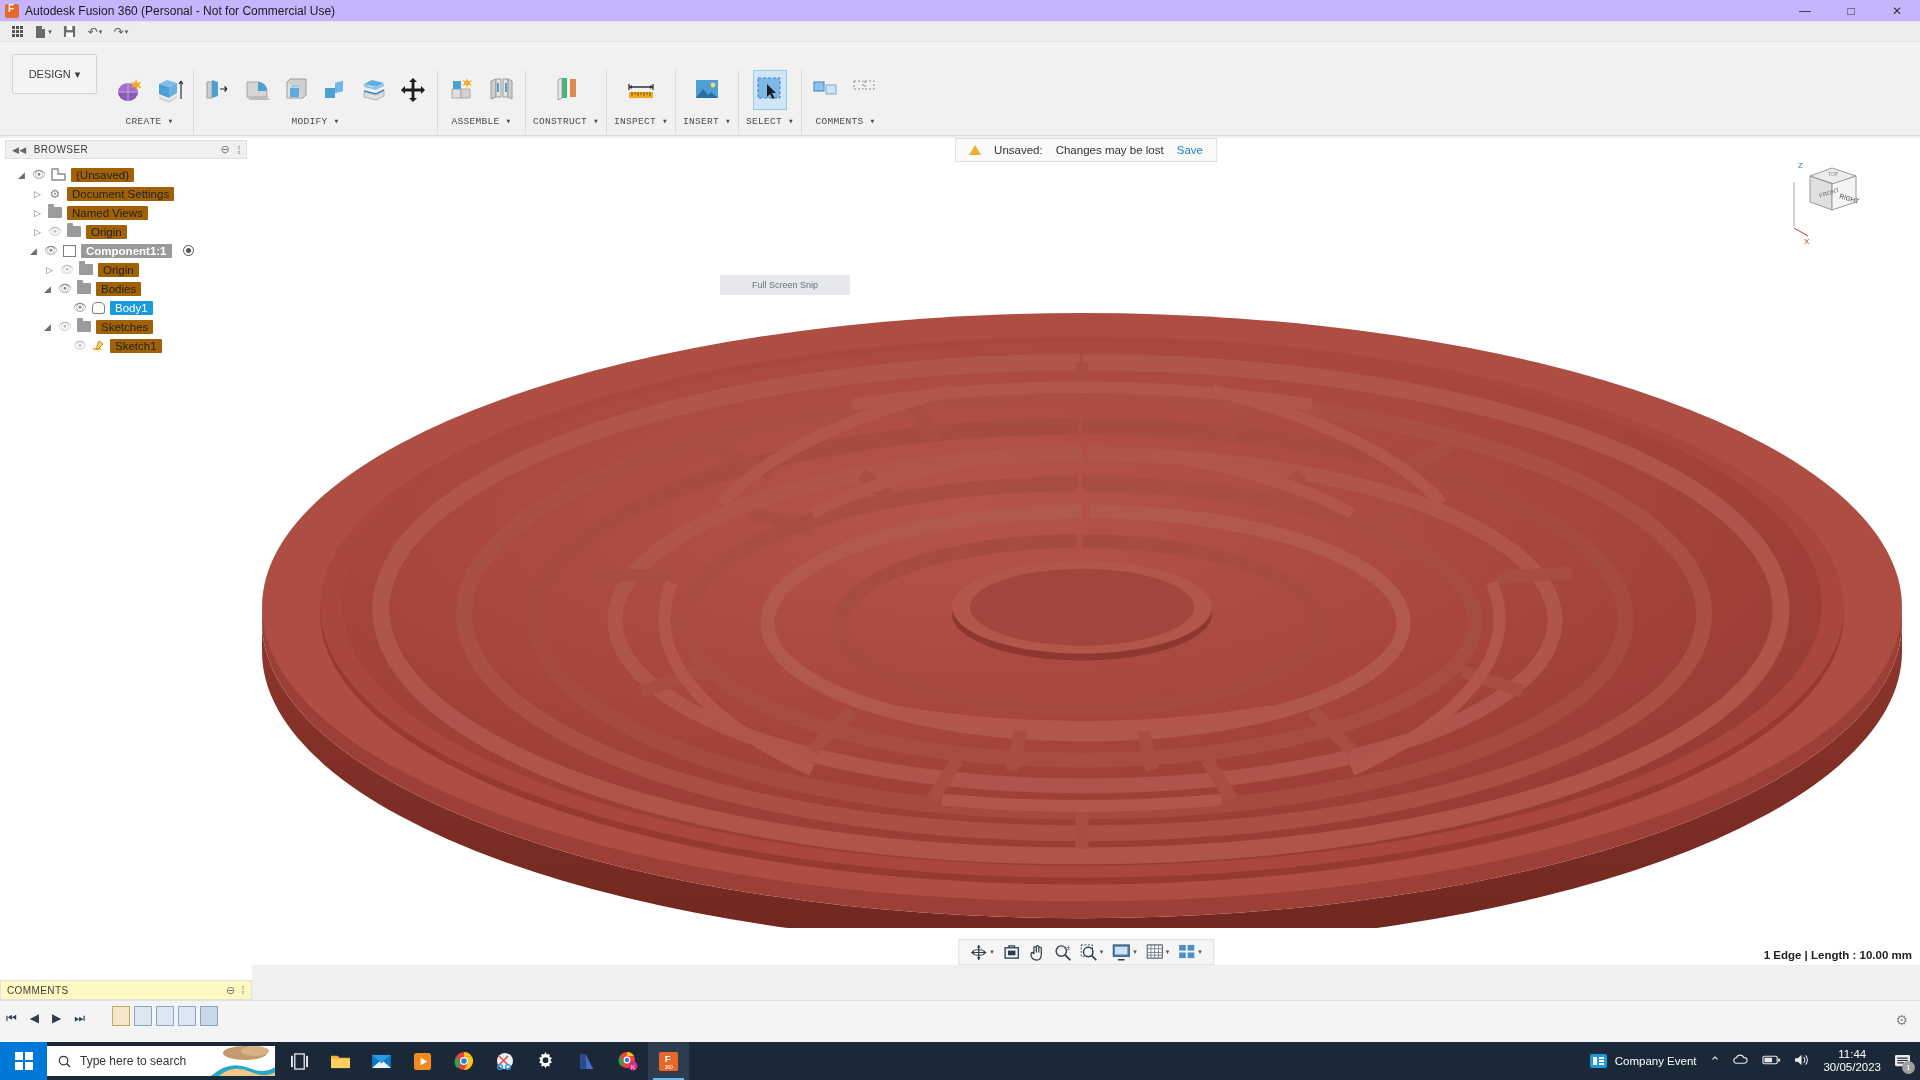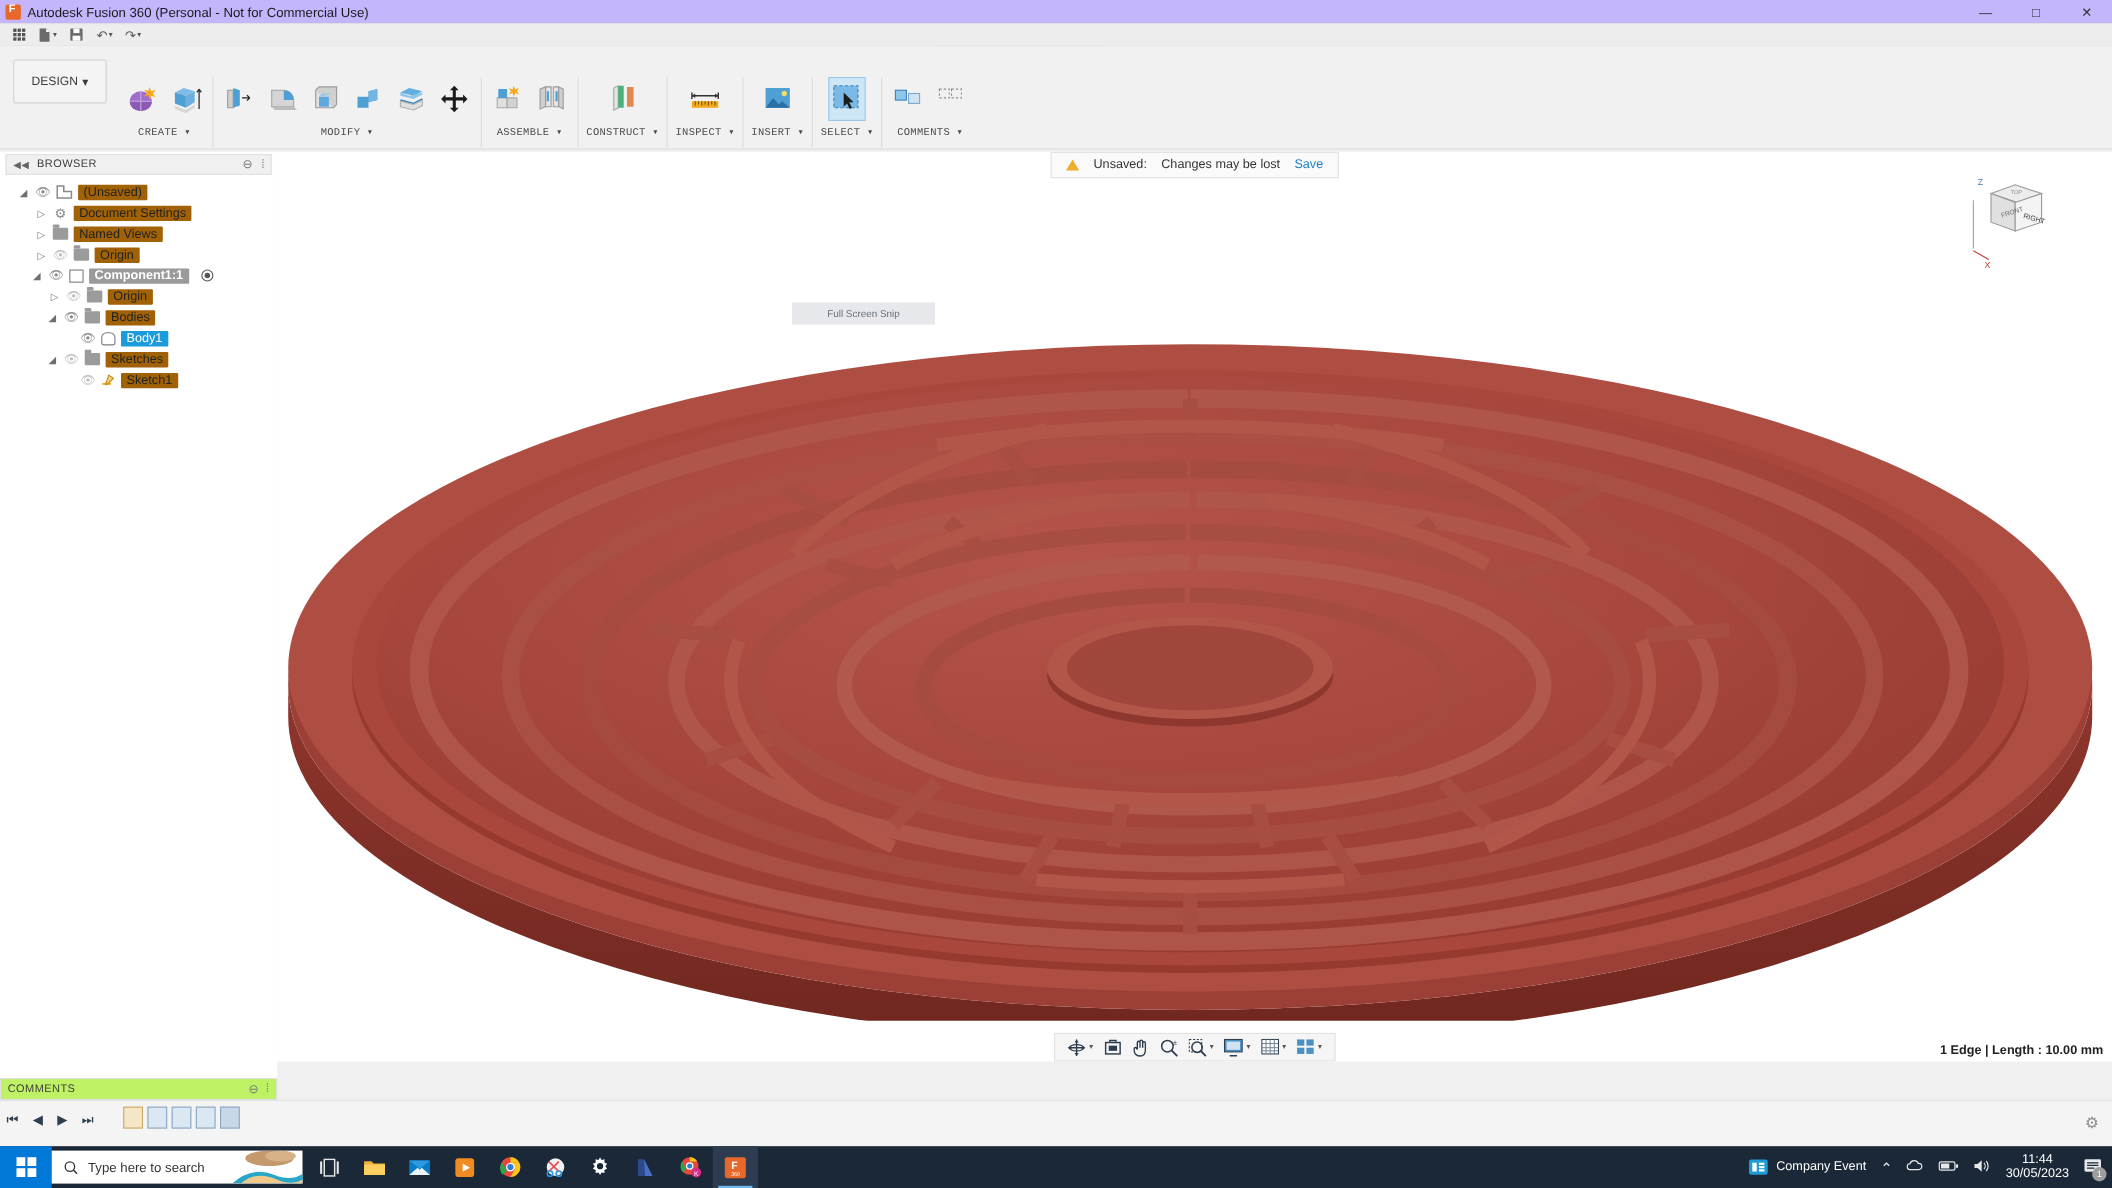--- a/index.html
+++ b/index.html
@@ -131,21 +131,21 @@
   .navbar { position:absolute; left:50%; transform:translateX(-50%); bottom:0;
      height:26px; background:#f5f5f5; border:1px solid #e2e2e2; display:flex;
      align-items:center; gap:3px; padding:0 8px; }
   .nb { display:flex; align-items:center; gap:2px; font-size:14px; color:#33475b;
      padding:0 3px; }
   .edgeinfo { position:absolute; right:8px; bottom:4px; font-size:11.5px;
      color:#222; font-weight:bold; }
 
   
   .comments { position:absolute; left:0; bottom:80px; width:252px; height:20px;
-     background:#bef264; border:1px solid #e0e0e0; display:flex;
+     background:#fef9c3; border:1px solid #e0e0e0; display:flex;
      align-items:center; padding:0 6px; font-size:10px; color:#3d3d3d;
      letter-spacing:.4px; }
   .timeline { position:absolute; left:0; right:0; bottom:38px; height:42px;
      background:#f4f4f4; border-top:1px solid #e2e2e2; }
   .tl-ctrls { position:absolute; left:6px; top:10px; display:flex;
      align-items:center; gap:13px; font-size:12px; color:#2c3e50; }
   .tl-feats { position:absolute; left:112px; top:5px; display:flex; gap:4px;
      align-items:center; }
   .featico { width:18px; height:20px; border:1px solid #8aa6c0; background:#dbe8f4;
      position:relative; }

